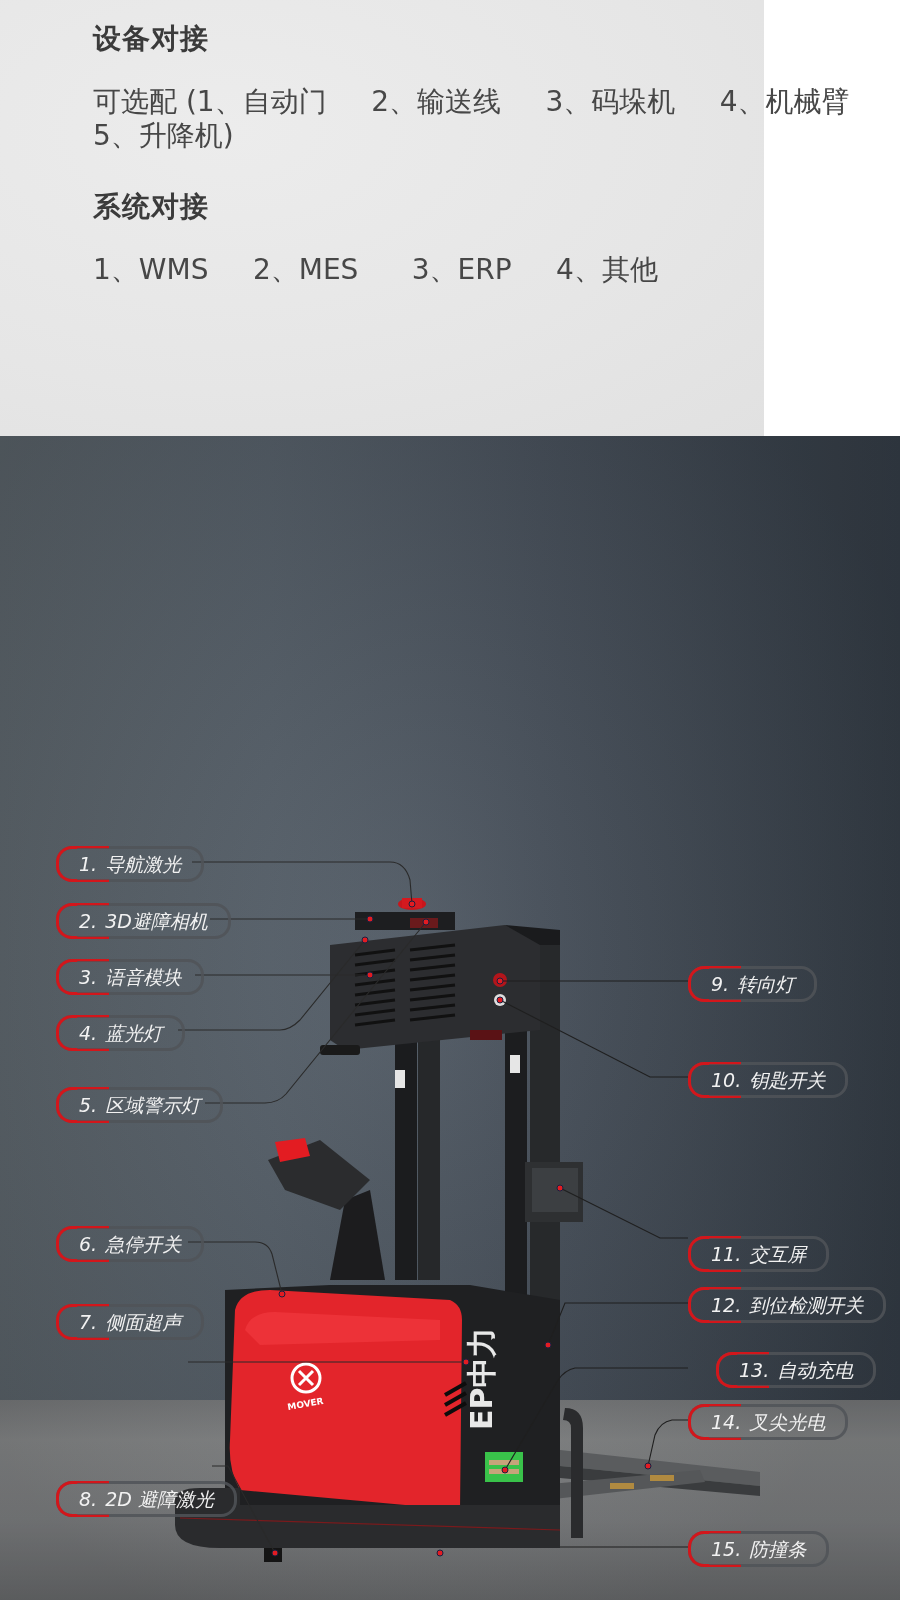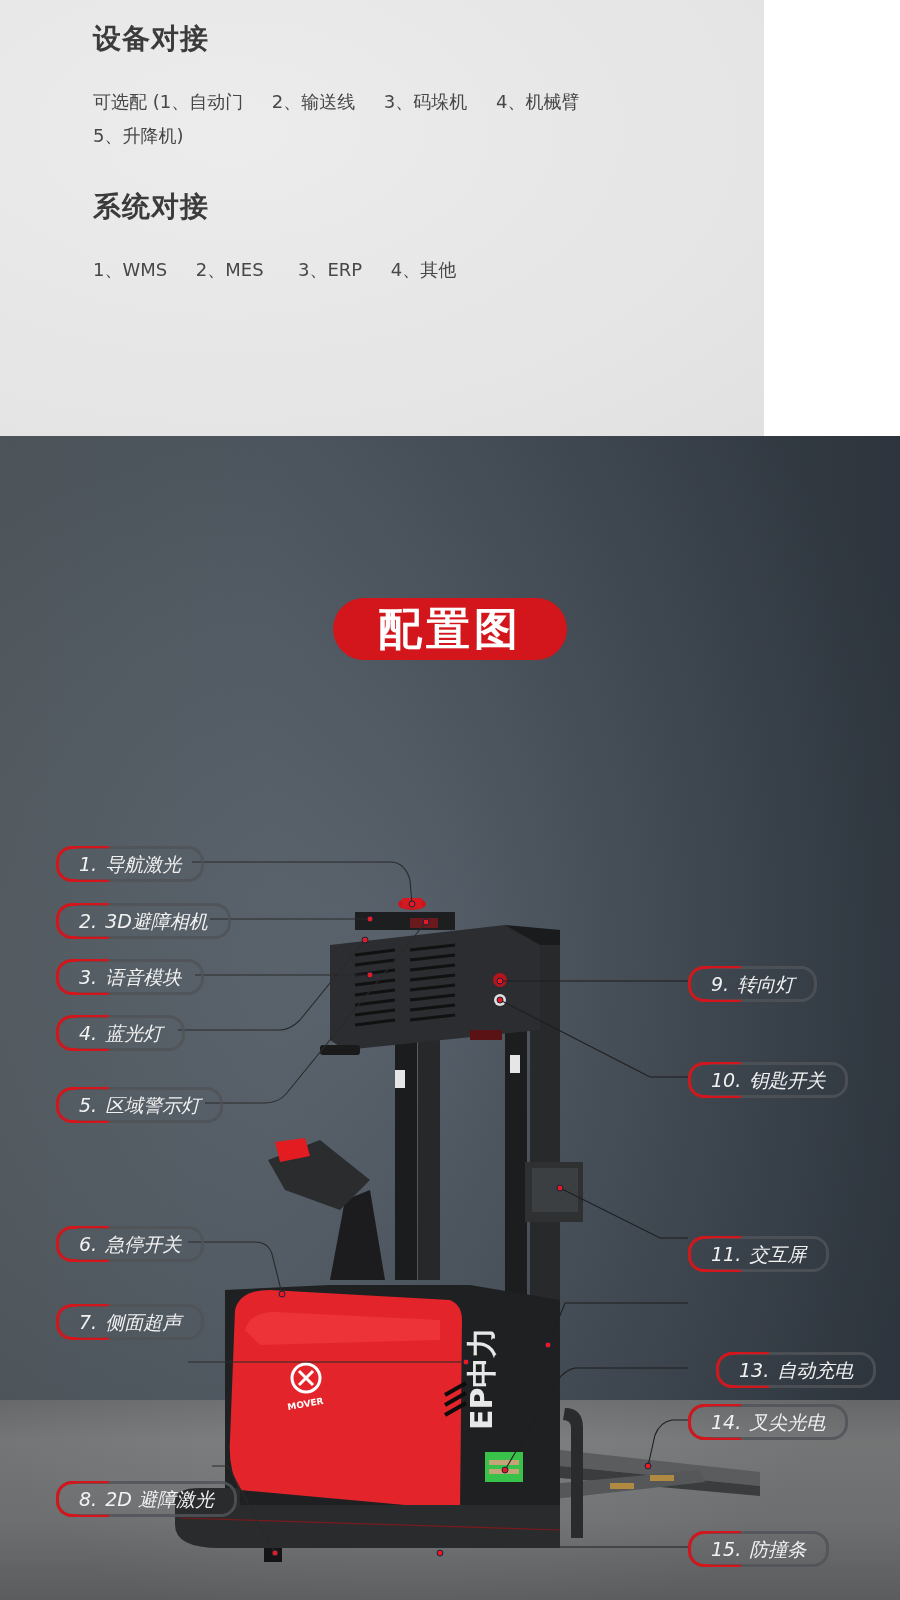--- a/index.html
+++ b/index.html
@@ -2,21 +2,21 @@
 <html><head>
 <meta charset="utf-8">
 <style>
   html, body { margin:0; padding:0; }
   body { width:900px; height:1600px; overflow:hidden; position:relative; font-family:"DejaVu Sans", "Liberation Sans", sans-serif; }
   .top {
     position:absolute; left:0; top:0; width:764px; height:436px;
     background: radial-gradient(ellipse at 30% 30%, #ececec 0%, #e6e6e6 60%, #e1e1e1 100%);
   }
   .sec-title { position:absolute; left:93px; font-size:28px; font-weight:bold; color:#3b3b3b; letter-spacing:1px; }
-  .sec-body { position:absolute; left:93px; font-size:18px; color:#474747; line-height:34px; white-space:pre; }
+  .sec-body { position:absolute; left:93px; font-size:28px; color:#474747; line-height:34px; white-space:pre; }
   .bottom {
     position:absolute; left:0; top:436px; width:900px; height:1164px;
     background: linear-gradient(90deg, #5d666d 0%, #56606a 30%, #48515c 60%, #37404a 100%);
     overflow:hidden;
   }
   .floor {
     position:absolute; left:0; top:964px; width:900px; height:200px;
     background: linear-gradient(180deg, #7b7d7f 0%, #8c8e8f 20%, #858789 60%, #6e7072 100%);
   }
   .vignette { position:absolute; inset:0; background: radial-gradient(ellipse at 45% 45%, rgba(255,255,255,0.05), rgba(0,0,0,0.18) 80%); pointer-events:none; }
@@ -46,21 +46,20 @@
   <div class="sec-body" style="top:85px;">可选配 (1、自动门     2、输送线     3、码垛机     4、机械臂</div>
   <div class="sec-body" style="top:119px;">5、升降机)</div>
   <div class="sec-title" style="top:188px;">系统对接</div>
   <div class="sec-body" style="top:253px;">1、WMS     2、MES      3、ERP     4、其他</div>
 </div>
 
 <div class="bottom">
   <div class="floor"></div>
   <div class="vignette"></div>
 
-  <div class="badge">配置图</div>
 
   <svg class="robot" width="900" height="1164" viewBox="0 436 900 1164">
 
     <polygon points="560,1450 760,1472 760,1486 560,1466" fill="#5a5c5e"></polygon>
     <polygon points="560,1466 760,1486 760,1496 560,1478" fill="#3a3c3e"></polygon>
     <polygon points="540,1485 700,1470 705,1482 545,1500" fill="#555759"></polygon>
     <rect x="610" y="1483" width="24" height="6" fill="#b08a40"></rect>
     <rect x="650" y="1475" width="24" height="6" fill="#b08a40"></rect>
 
     <path d="M565,1408 q18,0 18,20 v110 h-12 v-110 q0,-8 -8,-8 z" fill="#2a2b2d"></path>
@@ -178,16 +177,17 @@
   <div class="callout" style="left:56px; top:523px;"><span class="num">3.</span><span>语音模块</span></div>
   <div class="callout" style="left:56px; top:579px;"><span class="num">4.</span><span>蓝光灯</span></div>
   <div class="callout" style="left:56px; top:651px;"><span class="num">5.</span><span>区域警示灯</span></div>
   <div class="callout" style="left:56px; top:790px;"><span class="num">6.</span><span>急停开关</span></div>
   <div class="callout" style="left:56px; top:868px;"><span class="num">7.</span><span>侧面超声</span></div>
   <div class="callout" style="left:56px; top:1013px;margin-top:32px;"><span class="num">8.</span><span>2D 避障激光</span></div>
 
   <div class="callout" style="left:688px; top:530px;"><span class="num">9.</span><span>转向灯</span></div>
   <div class="callout" style="left:688px; top:626px;"><span class="num">10.</span><span>钥匙开关</span></div>
   <div class="callout" style="left:688px; top:787px;margin-top:13px;"><span class="num">11.</span><span>交互屏</span></div>
+  <div class="callout" style="left:688px; top:851px;"><span class="num">12.</span><span>到位检测开关</span></div>
   <div class="callout" style="left:716px; top:916px;"><span class="num">13.</span><span>自动充电</span></div>
   <div class="callout" style="left:688px; top:968px;"><span class="num">14.</span><span>叉尖光电</span></div>
   <div class="callout" style="left:688px; top:1095px;"><span class="num">15.</span><span>防撞条</span></div>
 </div>
 
 </body></html>

